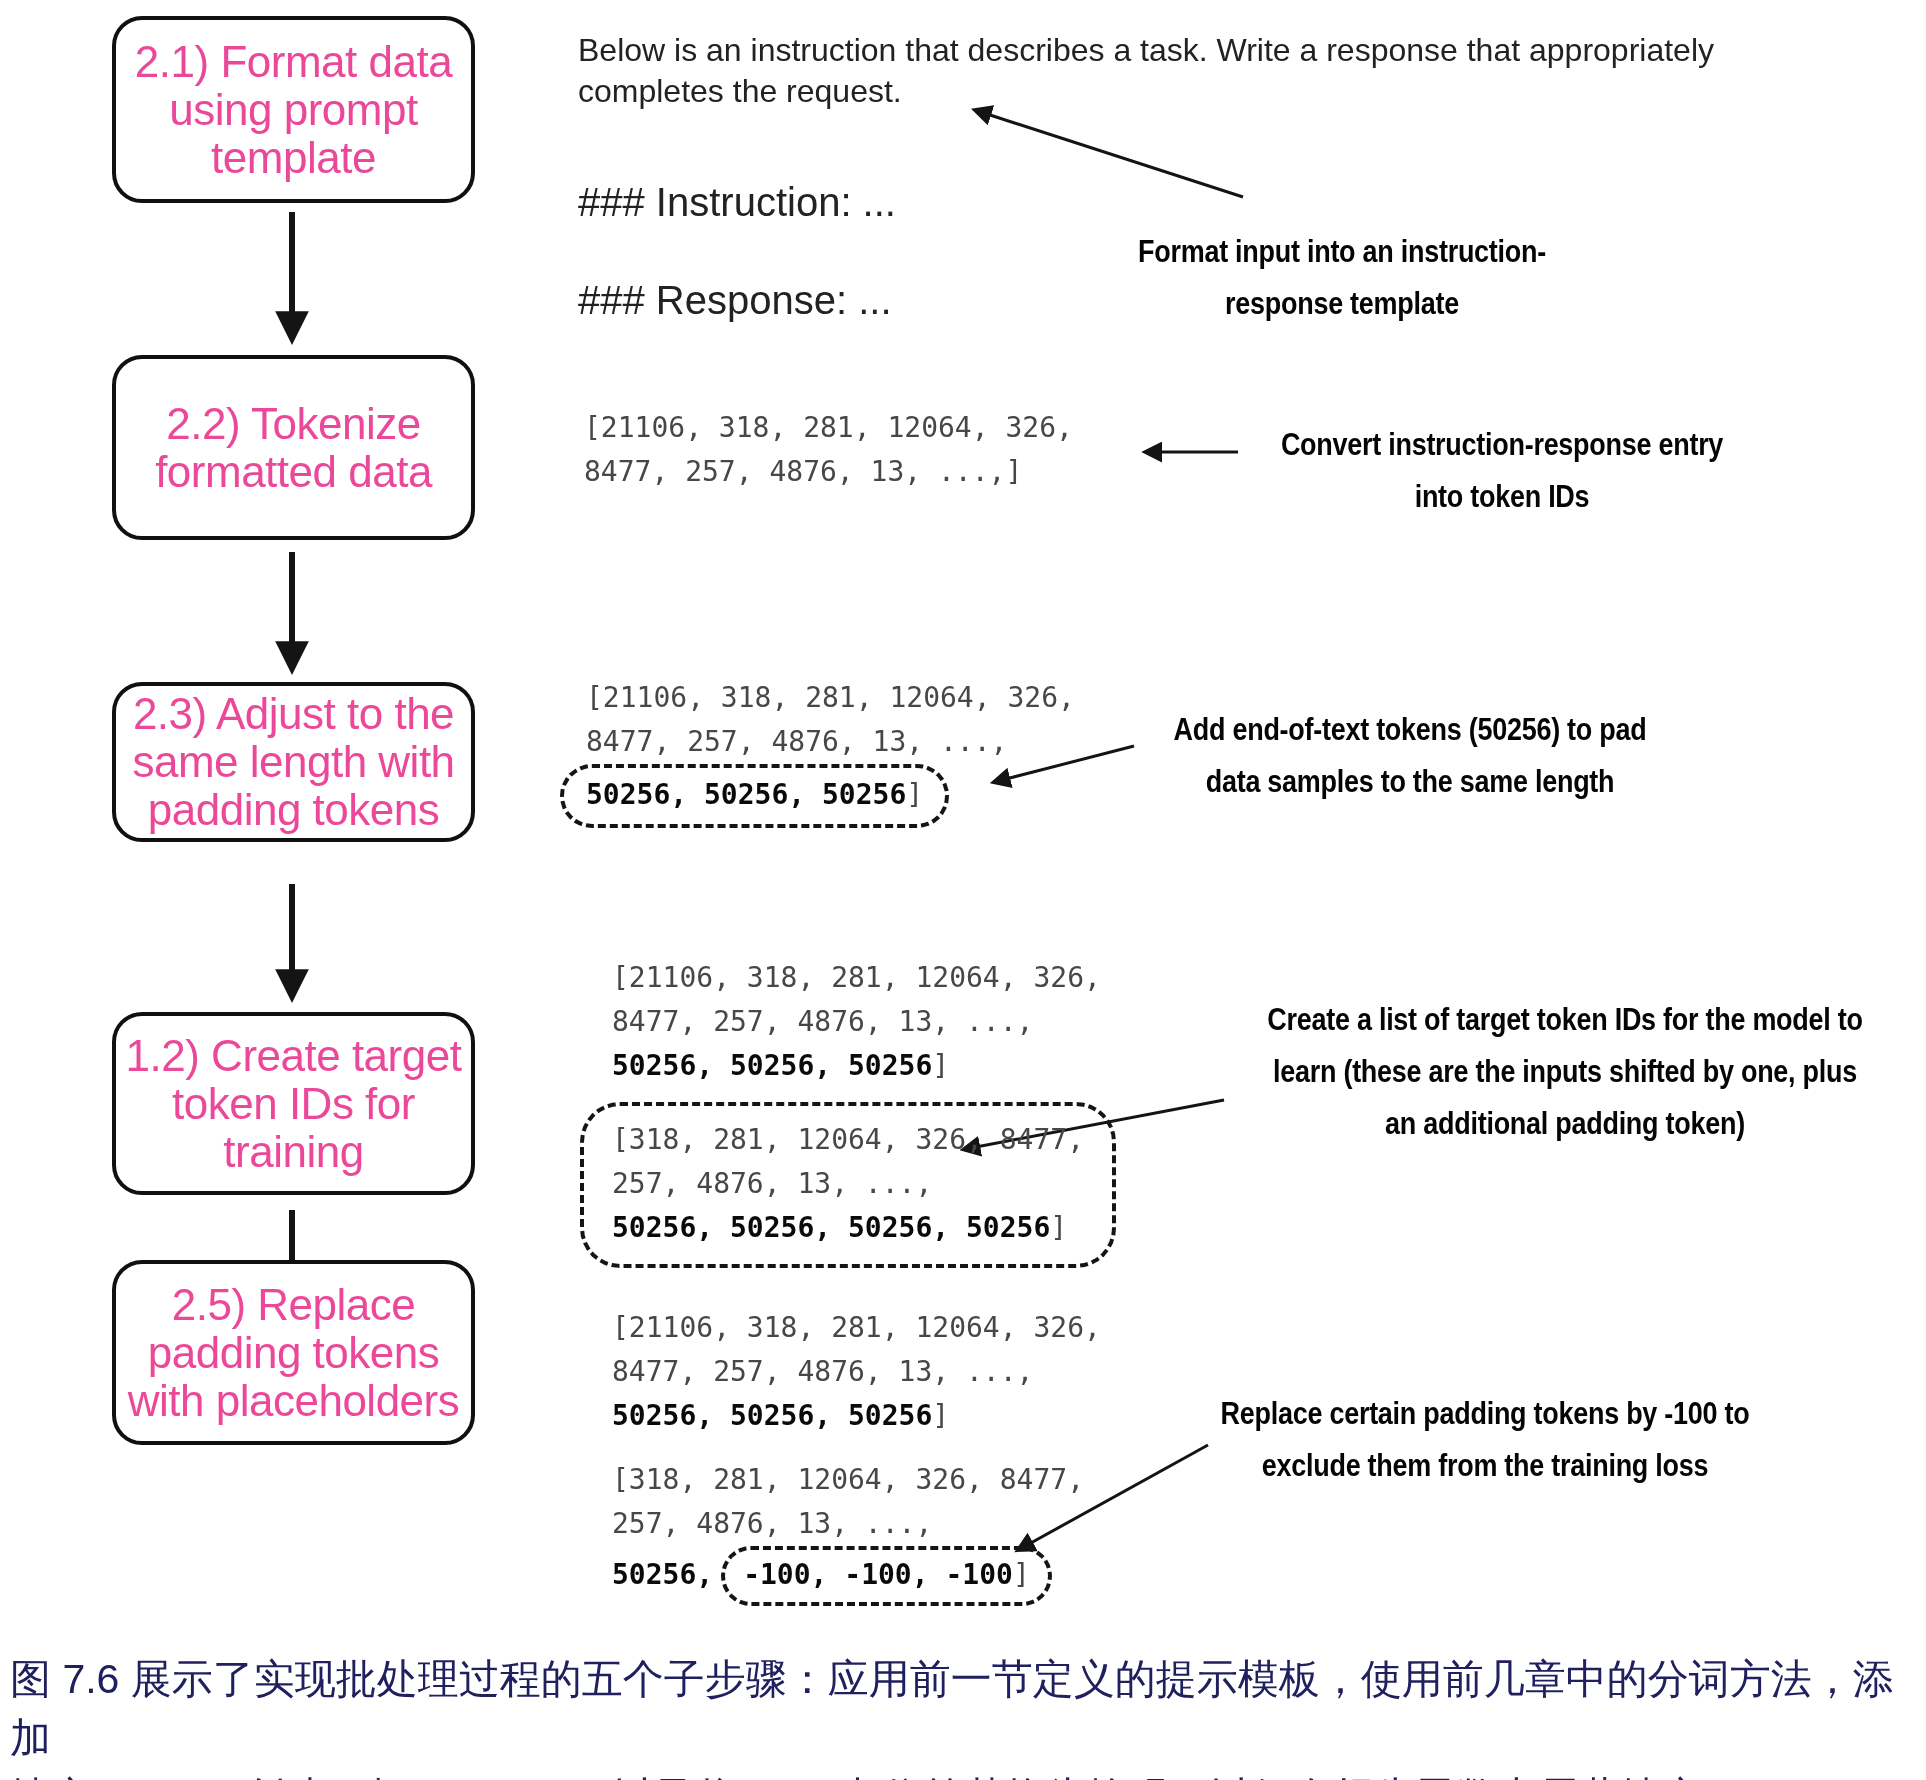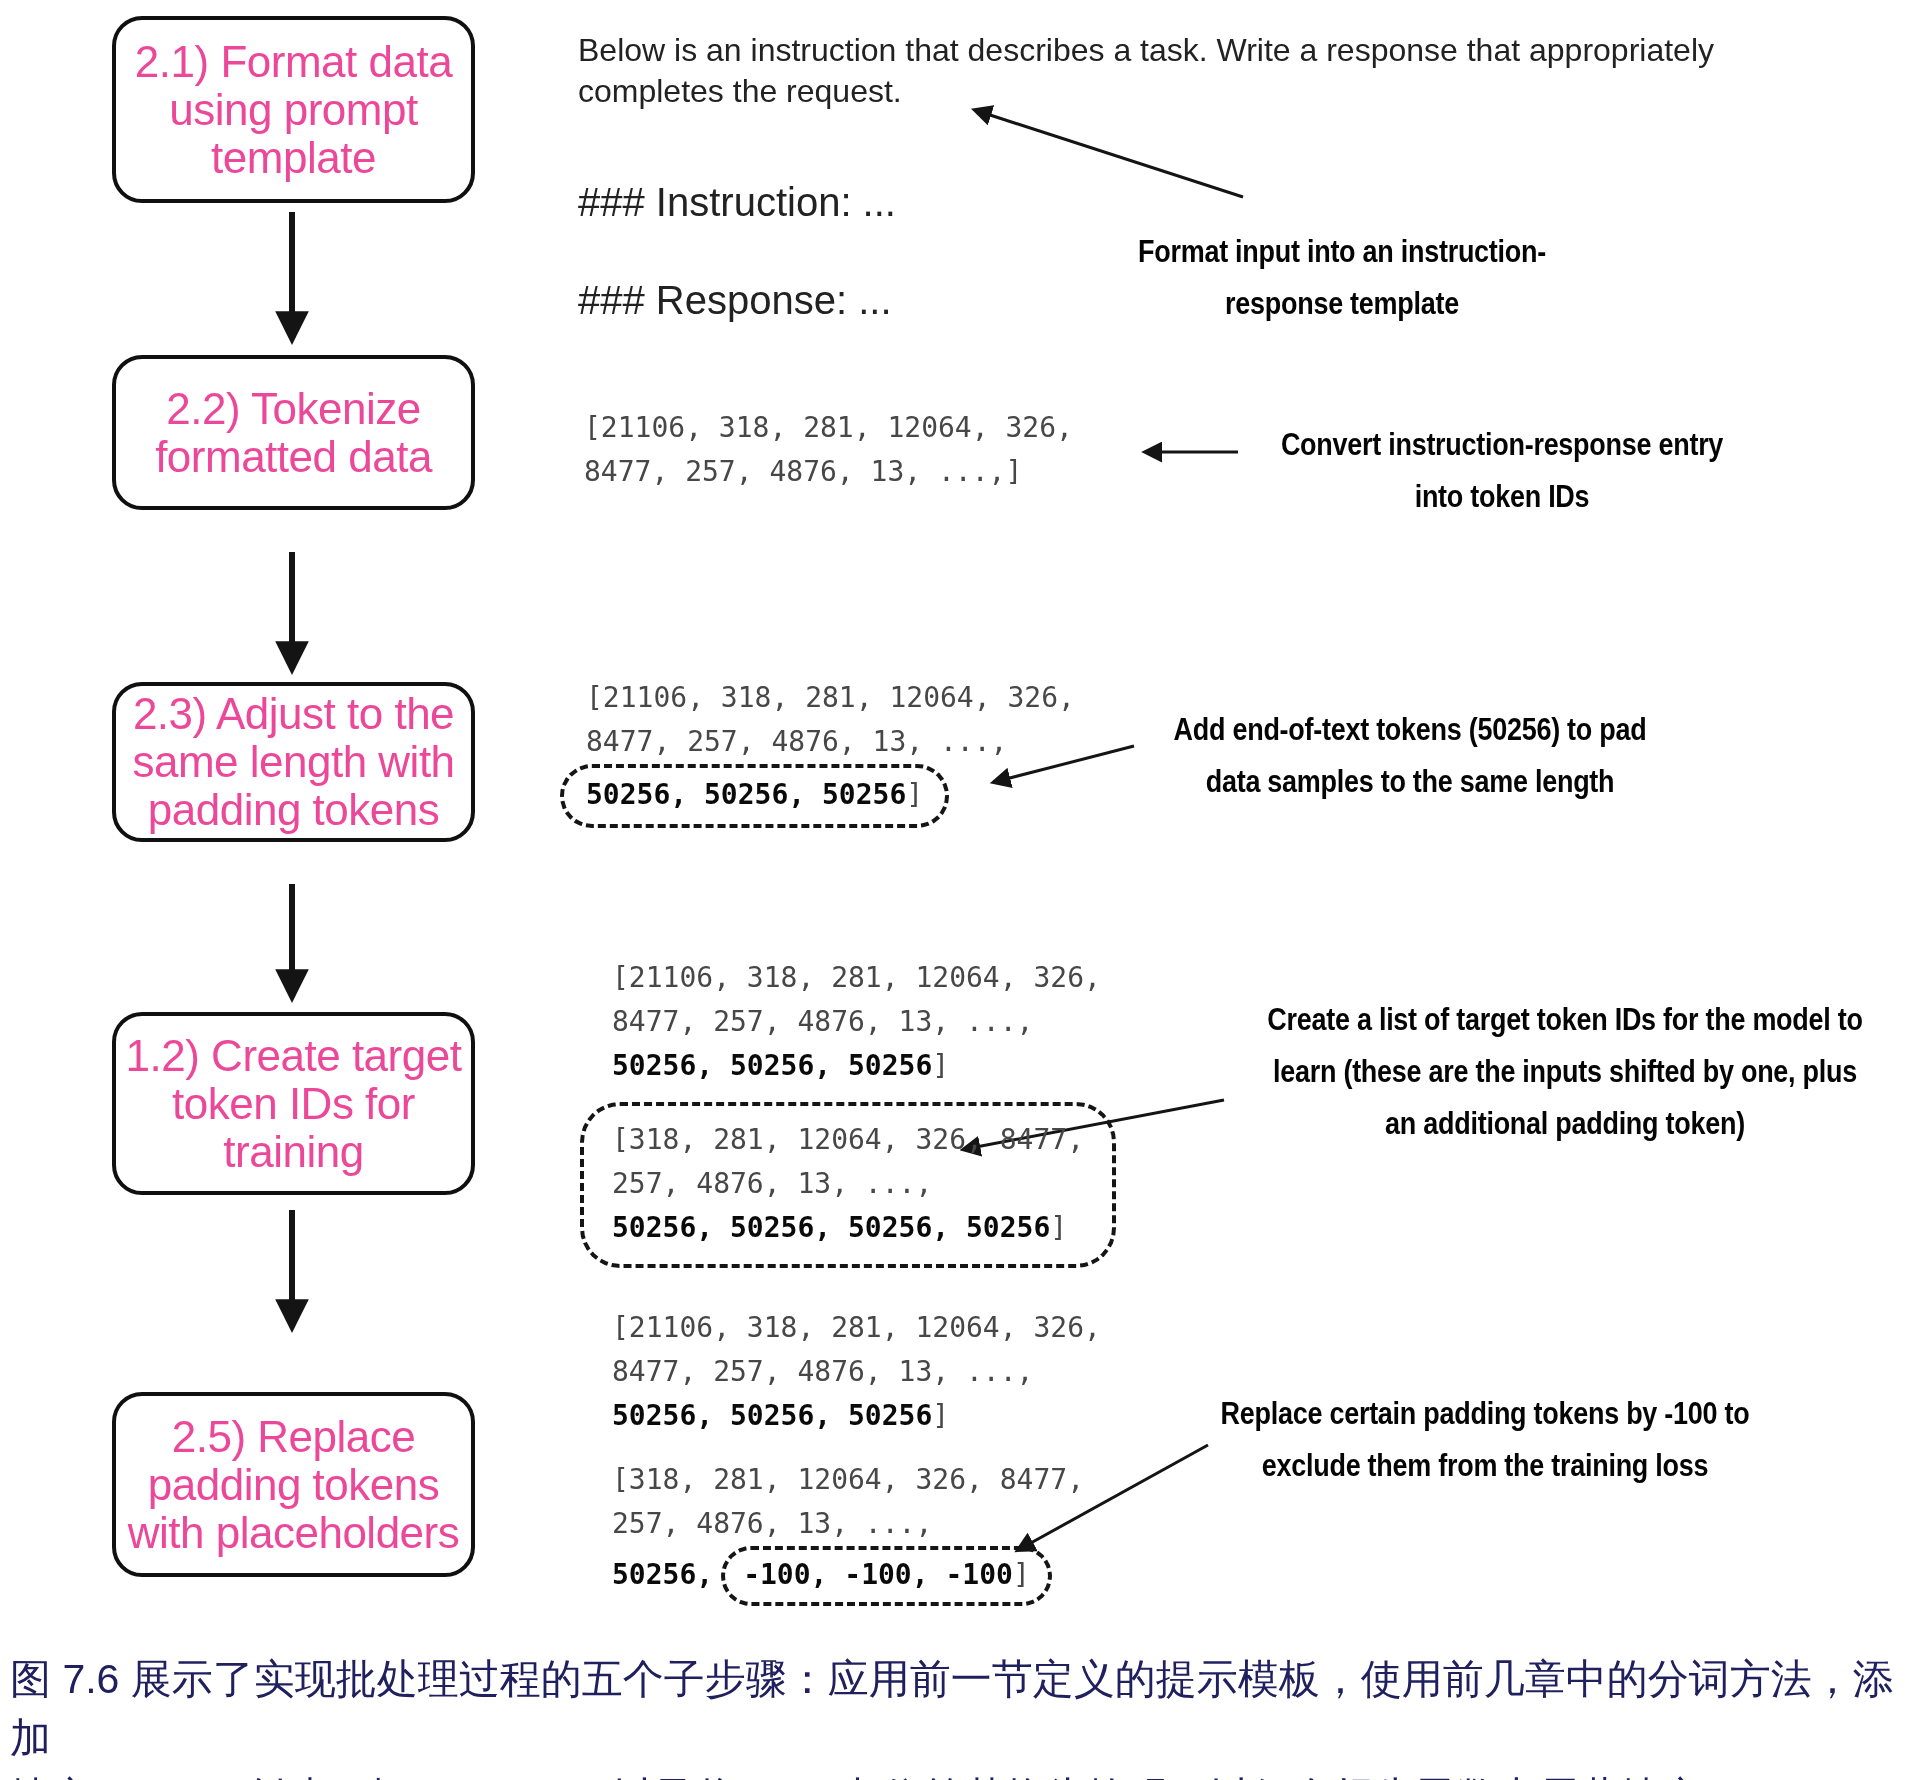--- a/index.html
+++ b/index.html
@@ -78,35 +78,35 @@
     <path class="stroke" d="M1134 746 L1006 779" stroke-width="3" marker-end="url(#headSmall)"></path>
     <path class="stroke" d="M1224 1100 L976 1147" stroke-width="3" marker-end="url(#headSmall)"></path>
     <path class="stroke" d="M1208 1445 L1029 1544" stroke-width="3" marker-end="url(#headSmall)"></path>
   </svg>
 
   <div class="flow-box" style="top:16px;height:187px">
     <span class="lbl">2.1) Format data
 using prompt
 template</span>
   </div>
-  <div class="flow-box" style="top:355px;height:155px">
+  <div class="flow-box" style="top:355px;height:185px">
     <span class="lbl">2.2) Tokenize
 formatted data</span>
   </div>
   <div class="flow-box" style="top:682px;height:160px">
     <span class="lbl">2.3) Adjust to the
 same length with
 padding tokens</span>
   </div>
   <div class="flow-box" style="top:1012px;height:183px">
     <span class="lbl">1.2) Create target
 token IDs for
 training</span>
   </div>
-  <div class="flow-box" style="top:1392px;height:185px">
+  <div class="flow-box" style="top:1260px;height:185px">
     <span class="lbl">2.5) Replace
 padding tokens
 with placeholders</span>
   </div>
 
   <div class="prompt-text">Below is an instruction that describes a task. Write a response that appropriately
 completes the request.</div>
   <div class="hdr-line" style="top:180px">### Instruction: ...</div>
   <div class="hdr-line" style="top:278px">### Response: ...</div>
 

